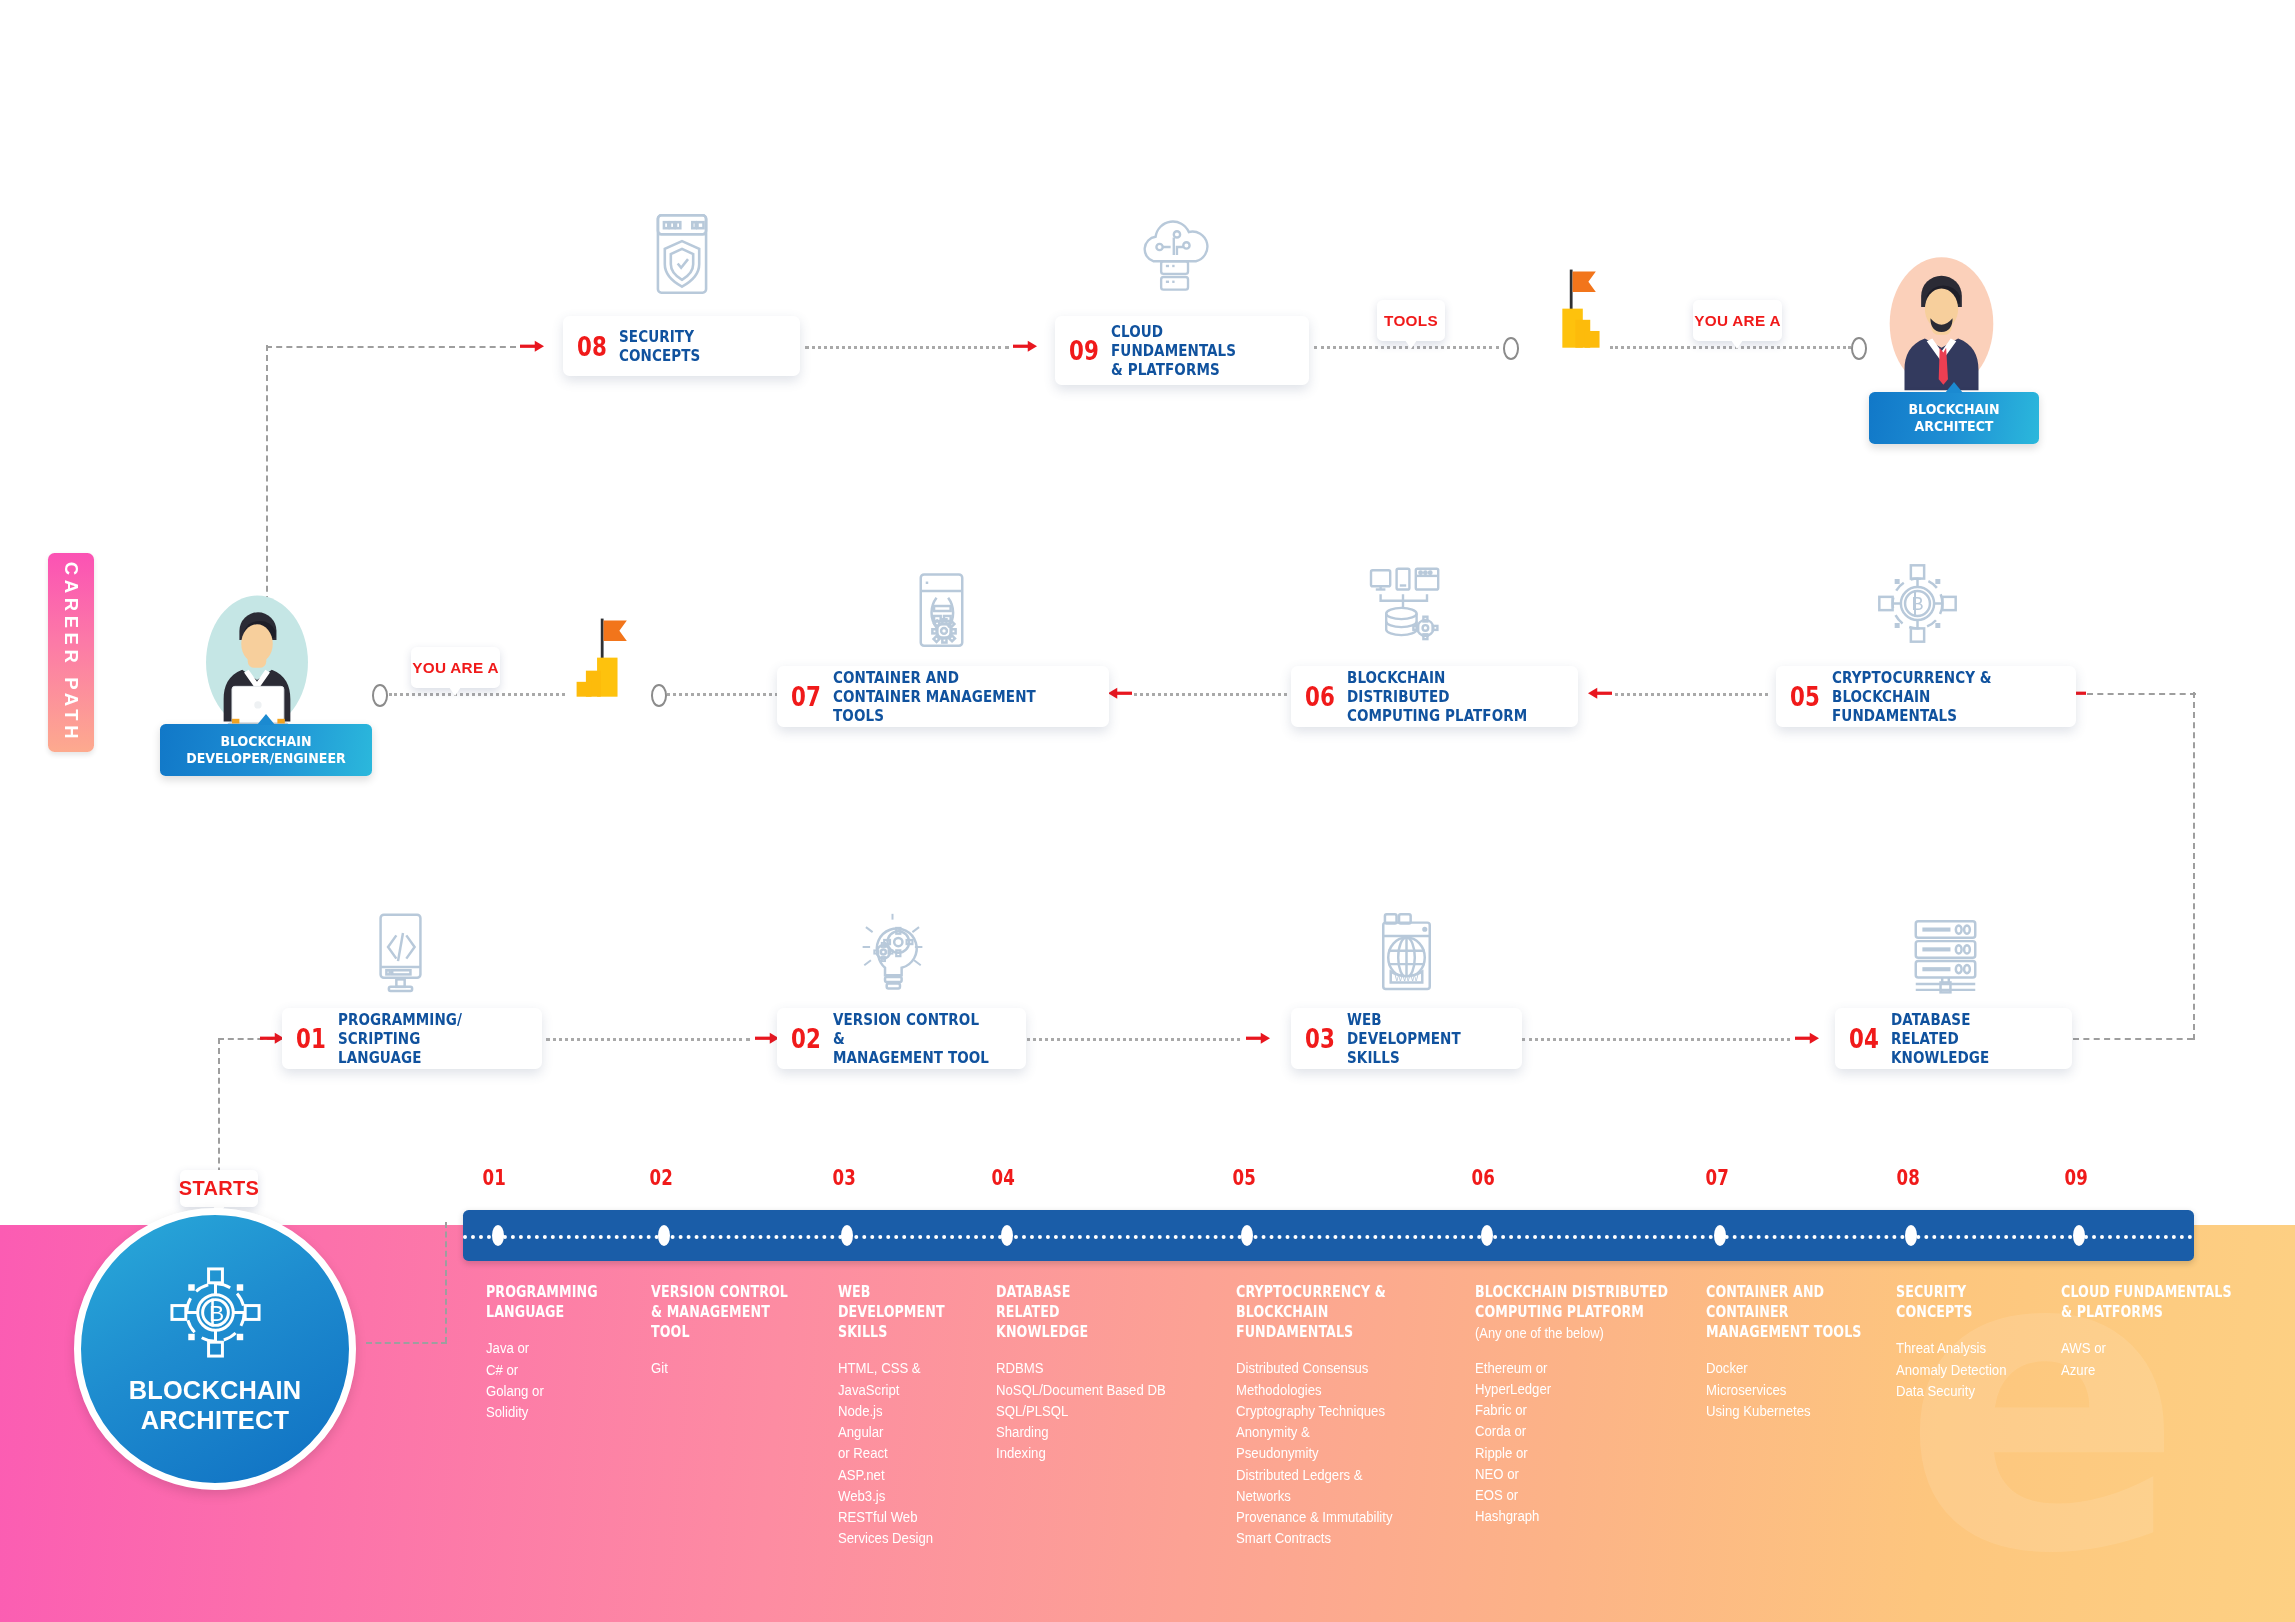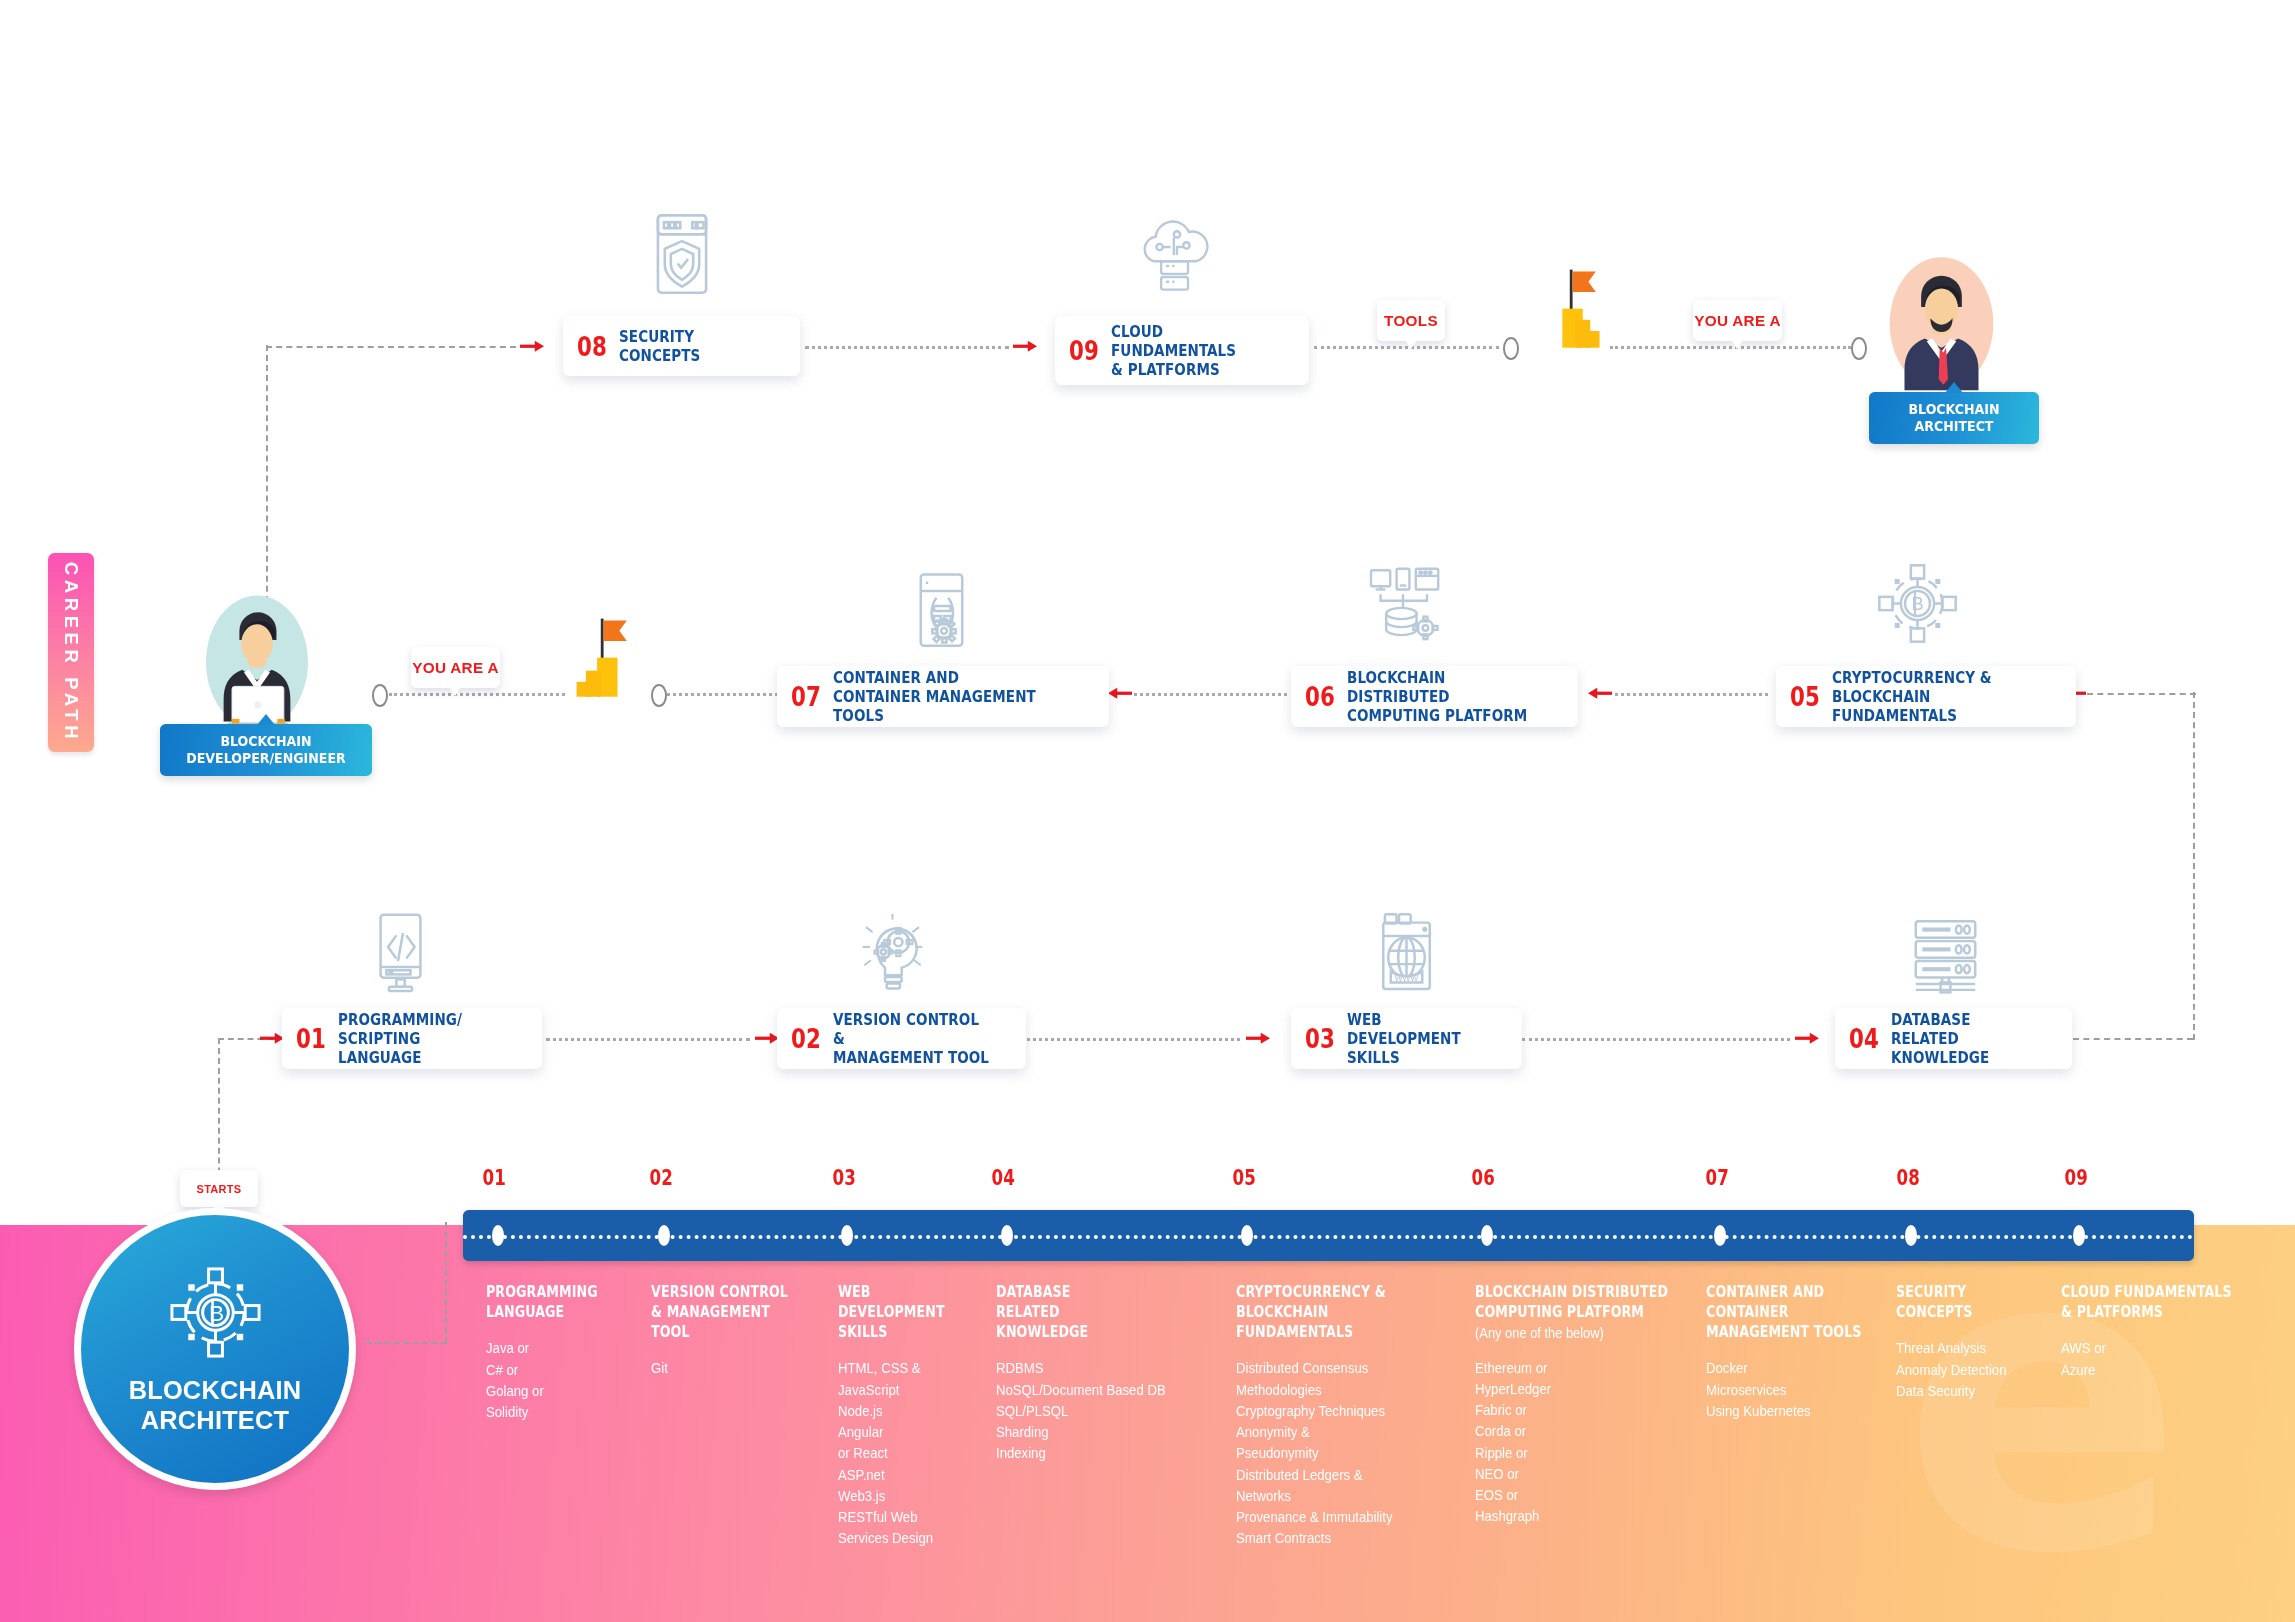--- a/index.html
+++ b/index.html
@@ -559,21 +559,21 @@
     <span class="ttl">WEB DEVELOPMENT
 SKILLS</span>
   </div>
 
   <div class="card" style="left:1835px;top:1008px;width:237px;height:61px;">
     <span class="num">04</span>
     <span class="ttl">DATABASE RELATED
 KNOWLEDGE</span>
   </div>
 
-  <div class="bubble" style="left:180px;top:1170px;width:78px;height:37px;font-size:11px;justify-content:center;">
+  <div class="bubble" style="left:180px;top:1170px;width:78px;height:37px;font-size:20px;justify-content:center;">
     <span>STARTS</span>
   </div>
 
   <div id="timeline-bar"></div>
   <div id="timeline-dotline"></div>
 
   <div class="tl-node" style="left:492px;"></div>
   <div class="tl-node" style="left:658px;"></div>
   <div class="tl-node" style="left:841px;"></div>
   <div class="tl-node" style="left:1001px;"></div>

